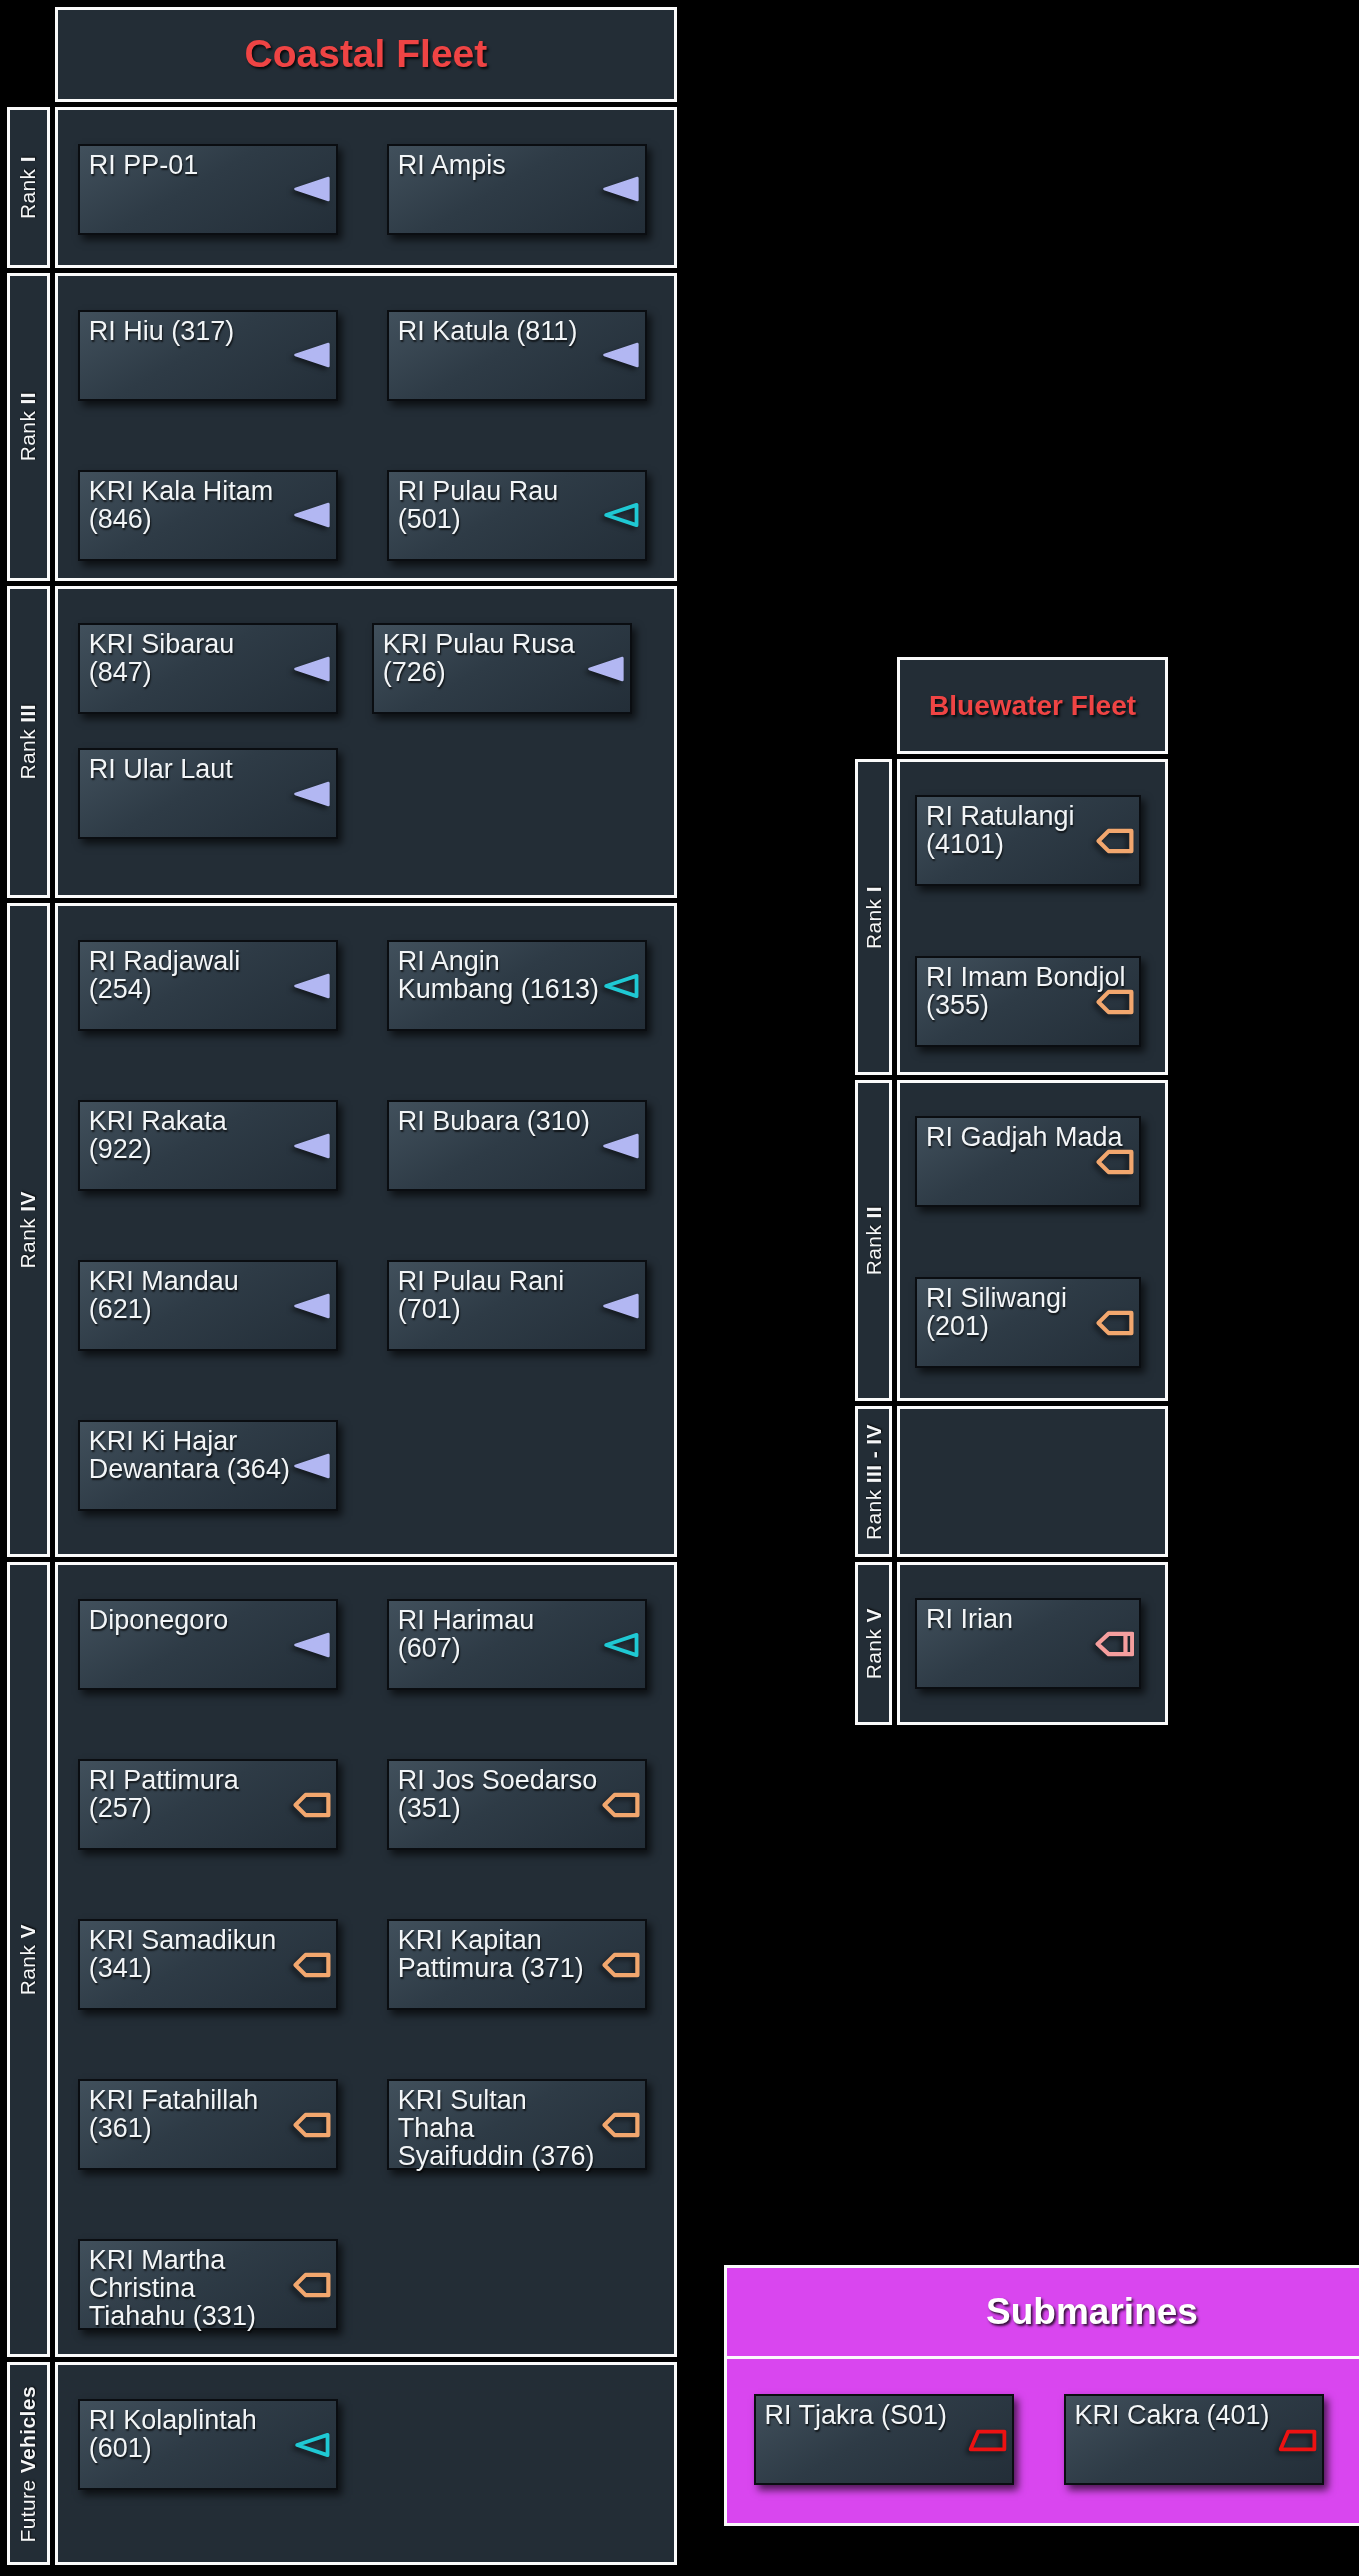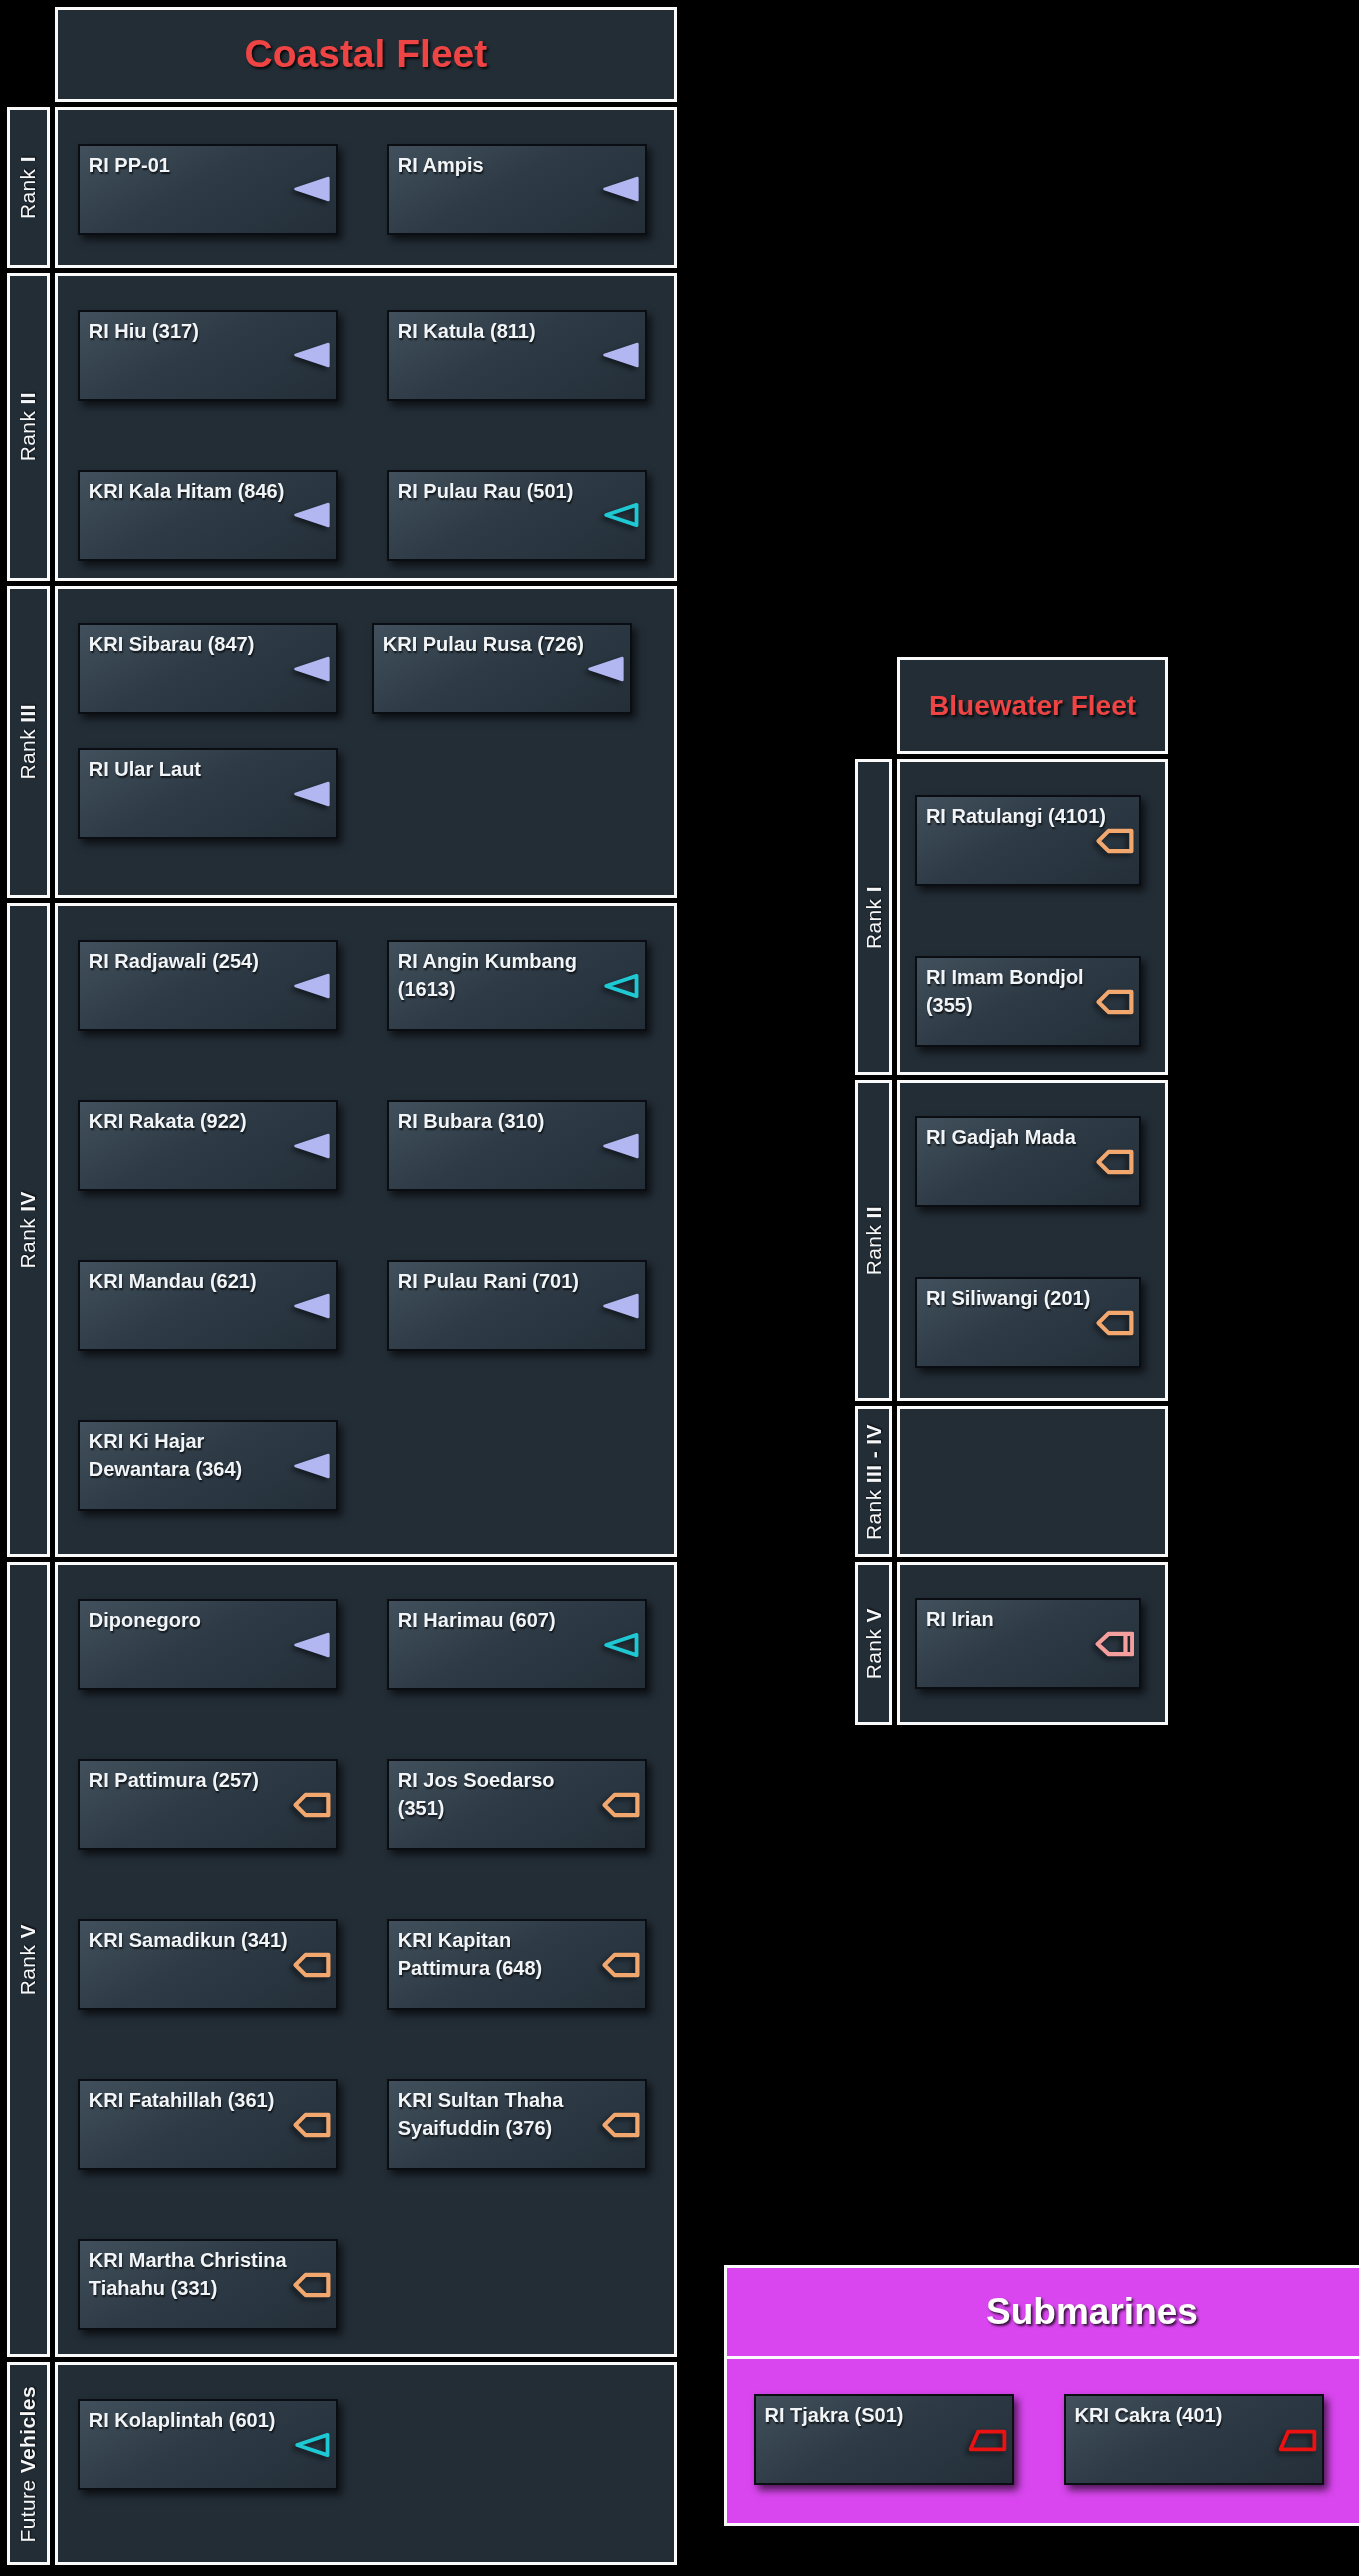--- a/index.html
+++ b/index.html
@@ -48,24 +48,23 @@
   }
   .bluewater .cards-cell{
     grid-template-columns:226px;row-gap:70px;
     padding:33px 0 0 15.3px;
   }
   .card{
     position:relative;height:91px;box-sizing:border-box;
     border:2.6px solid #0a0d11;
     background:linear-gradient(150deg,#41505c 0%,#2e3b46 45%,#232e38 100%);
     box-shadow:4.3px 5.1px 7.7px rgba(0,0,0,.65);
-    color:#f2f5f7;font-size:20px;line-height:28px;
+    color:#f2f5f7;font-size:27px;line-height:28px;
     padding:5.1px 44px 3.4px 8.5px;
     text-shadow:0.9px 1.7px 1.7px rgba(0,0,0,.7);
-    font-weight:bold;
   }
   .bluewater .card{padding-right:8.5px;}
   .card .icon{
     position:absolute;right:5.1px;top:50%;transform:translateY(-50%);
     line-height:0;filter:drop-shadow(-2.6px 3.4px 2.6px rgba(0,0,0,.5));
   }
   .submarines{
     position:absolute;left:724px;top:2265px;width:736px;height:261px;
     border:3.4px solid #fafafa;background:#d946ef;box-sizing:border-box;
   }
@@ -163,21 +162,21 @@
           </svg></span></div>
       <div class="card"><span class="card-name">RI Pattimura (257)</span><span class="icon"><svg width="39" height="27" viewBox="0 0 46 32">
             <polygon points="4,16 16,4 43,4 43,28 16,28" fill="none" stroke="#f2a76e" stroke-width="5" stroke-linejoin="round"></polygon>
           </svg></span></div>
       <div class="card"><span class="card-name">RI Jos Soedarso (351)</span><span class="icon"><svg width="39" height="27" viewBox="0 0 46 32">
             <polygon points="4,16 16,4 43,4 43,28 16,28" fill="none" stroke="#f2a76e" stroke-width="5" stroke-linejoin="round"></polygon>
           </svg></span></div>
       <div class="card"><span class="card-name">KRI Samadikun (341)</span><span class="icon"><svg width="39" height="27" viewBox="0 0 46 32">
             <polygon points="4,16 16,4 43,4 43,28 16,28" fill="none" stroke="#f2a76e" stroke-width="5" stroke-linejoin="round"></polygon>
           </svg></span></div>
-      <div class="card"><span class="card-name">KRI Kapitan Pattimura (648)</span><span class="icon"><svg width="39" height="27" viewBox="0 0 46 32">
+      <div class="card"><span class="card-name">KRI Kapitan Pattimura (371)</span><span class="icon"><svg width="39" height="27" viewBox="0 0 46 32">
             <polygon points="4,16 16,4 43,4 43,28 16,28" fill="none" stroke="#f2a76e" stroke-width="5" stroke-linejoin="round"></polygon>
           </svg></span></div>
       <div class="card"><span class="card-name">KRI Fatahillah (361)</span><span class="icon"><svg width="39" height="27" viewBox="0 0 46 32">
             <polygon points="4,16 16,4 43,4 43,28 16,28" fill="none" stroke="#f2a76e" stroke-width="5" stroke-linejoin="round"></polygon>
           </svg></span></div>
       <div class="card"><span class="card-name">KRI Sultan Thaha Syaifuddin (376)</span><span class="icon"><svg width="39" height="27" viewBox="0 0 46 32">
             <polygon points="4,16 16,4 43,4 43,28 16,28" fill="none" stroke="#f2a76e" stroke-width="5" stroke-linejoin="round"></polygon>
           </svg></span></div>
       <div class="card"><span class="card-name">KRI Martha Christina Tiahahu (331)</span><span class="icon"><svg width="39" height="27" viewBox="0 0 46 32">
             <polygon points="4,16 16,4 43,4 43,28 16,28" fill="none" stroke="#f2a76e" stroke-width="5" stroke-linejoin="round"></polygon>

